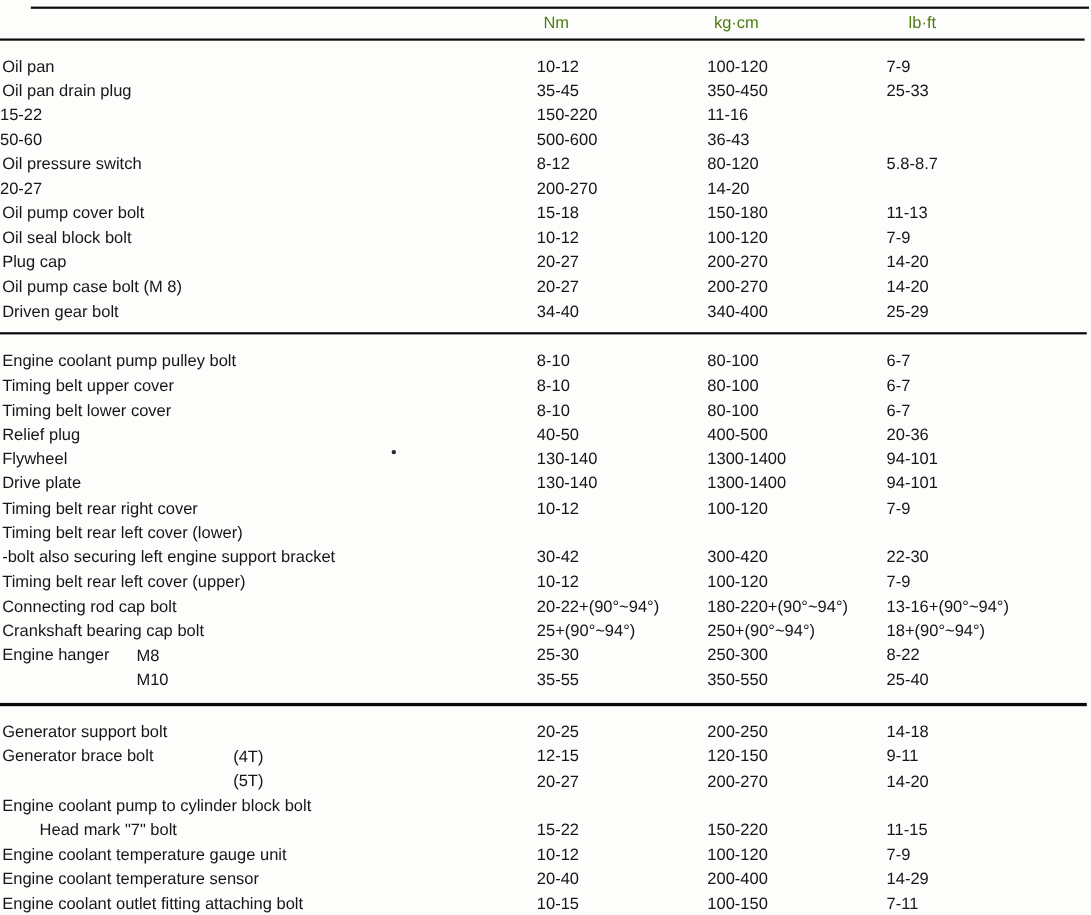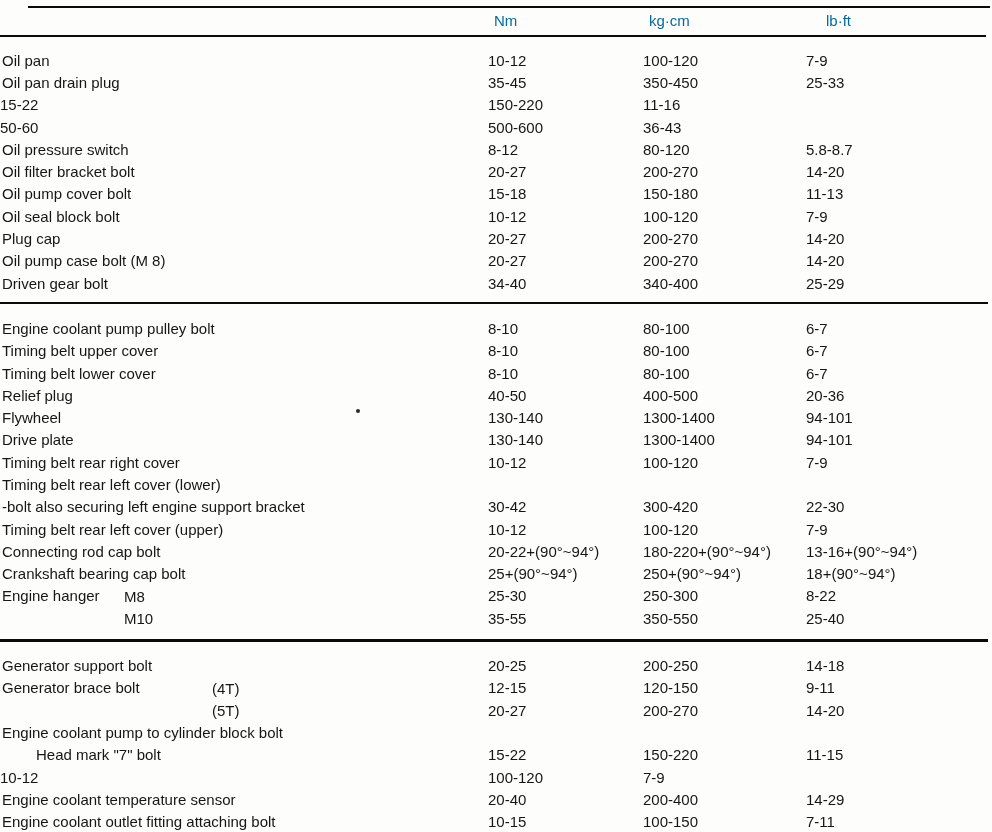--- a/index.html
+++ b/index.html
@@ -17,21 +17,21 @@
   .rule.top{height:2px;margin:6px 2px 0 28px;}
   .rule.under-header{height:2px;margin:3px 6px 0 0;}
   .rule.section{height:2px;margin:8px 4px 13px 0;}
   .rule.section.thick{height:3px;margin:10px 4px 12px 0;}
   .grid{
     display:grid;
     grid-template-columns:488px 155px 163px auto;
     align-items:center;
   }
   .header-row{height:24px;padding-left:6px;}
-  .header-row .h{font-size:15px;color:#0369a1;}
+  .header-row .h{font-size:15px;color:#4d7c0f;}
   .header-row .h.lbft{padding-left:14px;}
   .row{height:22.3px;padding-left:0;}
   .c.label{position:relative;white-space:nowrap;padding-left:2px;}
   .row.indent .c.label{padding-left:36px;}
   .sub{position:absolute;top:50%;transform:translateY(-50%);}
   .sub.sub-m{left:124px;}
   .sub.sub-t{left:212px;}
   .c.val{white-space:nowrap;}
   .artifact-dot{
     position:absolute;left:356px;top:409px;width:4px;height:4px;
@@ -79,21 +79,20 @@
         <div class="c val">500-600</div>
         <div class="c val">36-43</div>
       </div>
       <div class="grid row">
         <div class="c label"><span>Oil pressure switch</span></div>
         <div class="c val">8-12</div>
         <div class="c val">80-120</div>
         <div class="c val">5.8-8.7</div>
       </div>
       <div class="grid row">
-        <div class="c label"><span>Oil filter bracket bolt</span></div>
         <div class="c val">20-27</div>
         <div class="c val">200-270</div>
         <div class="c val">14-20</div>
       </div>
       <div class="grid row">
         <div class="c label"><span>Oil pump cover bolt</span></div>
         <div class="c val">15-18</div>
         <div class="c val">150-180</div>
         <div class="c val">11-13</div>
       </div>
@@ -231,20 +230,21 @@
         <div class="c val"></div>
         <div class="c val"></div>
       </div>
       <div class="grid row indent">
         <div class="c label"><span>Head mark "7" bolt</span></div>
         <div class="c val">15-22</div>
         <div class="c val">150-220</div>
         <div class="c val">11-15</div>
       </div>
       <div class="grid row">
+        <div class="c label"><span>Engine coolant temperature gauge unit</span></div>
         <div class="c val">10-12</div>
         <div class="c val">100-120</div>
         <div class="c val">7-9</div>
       </div>
       <div class="grid row">
         <div class="c label"><span>Engine coolant temperature sensor</span></div>
         <div class="c val">20-40</div>
         <div class="c val">200-400</div>
         <div class="c val">14-29</div>
       </div>

